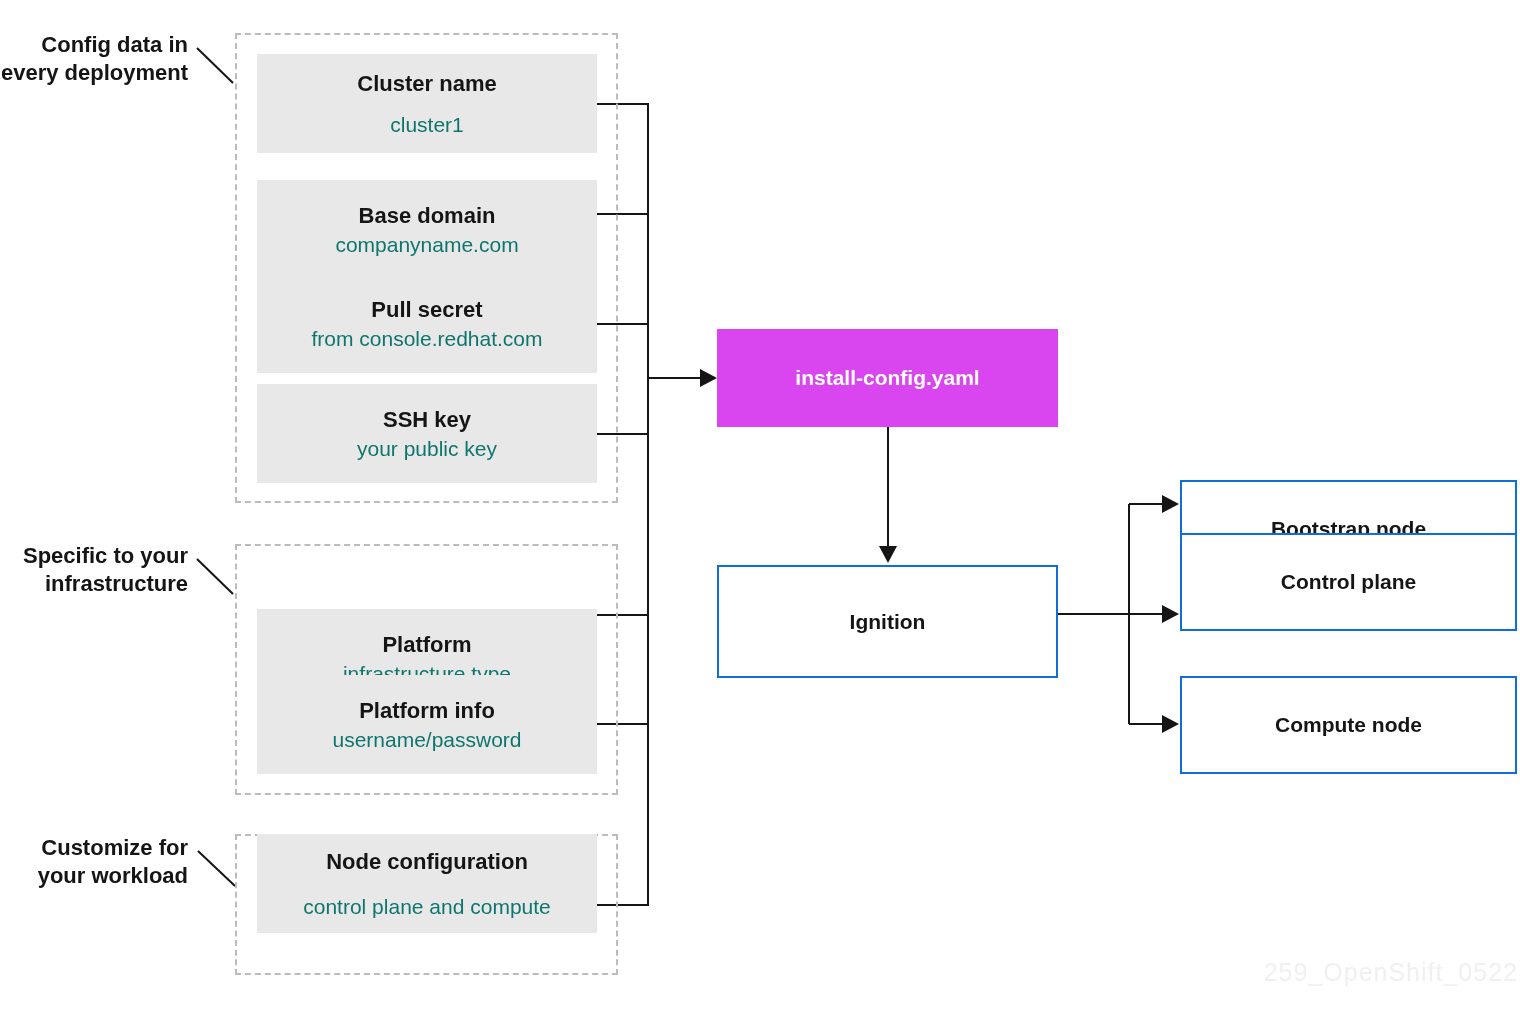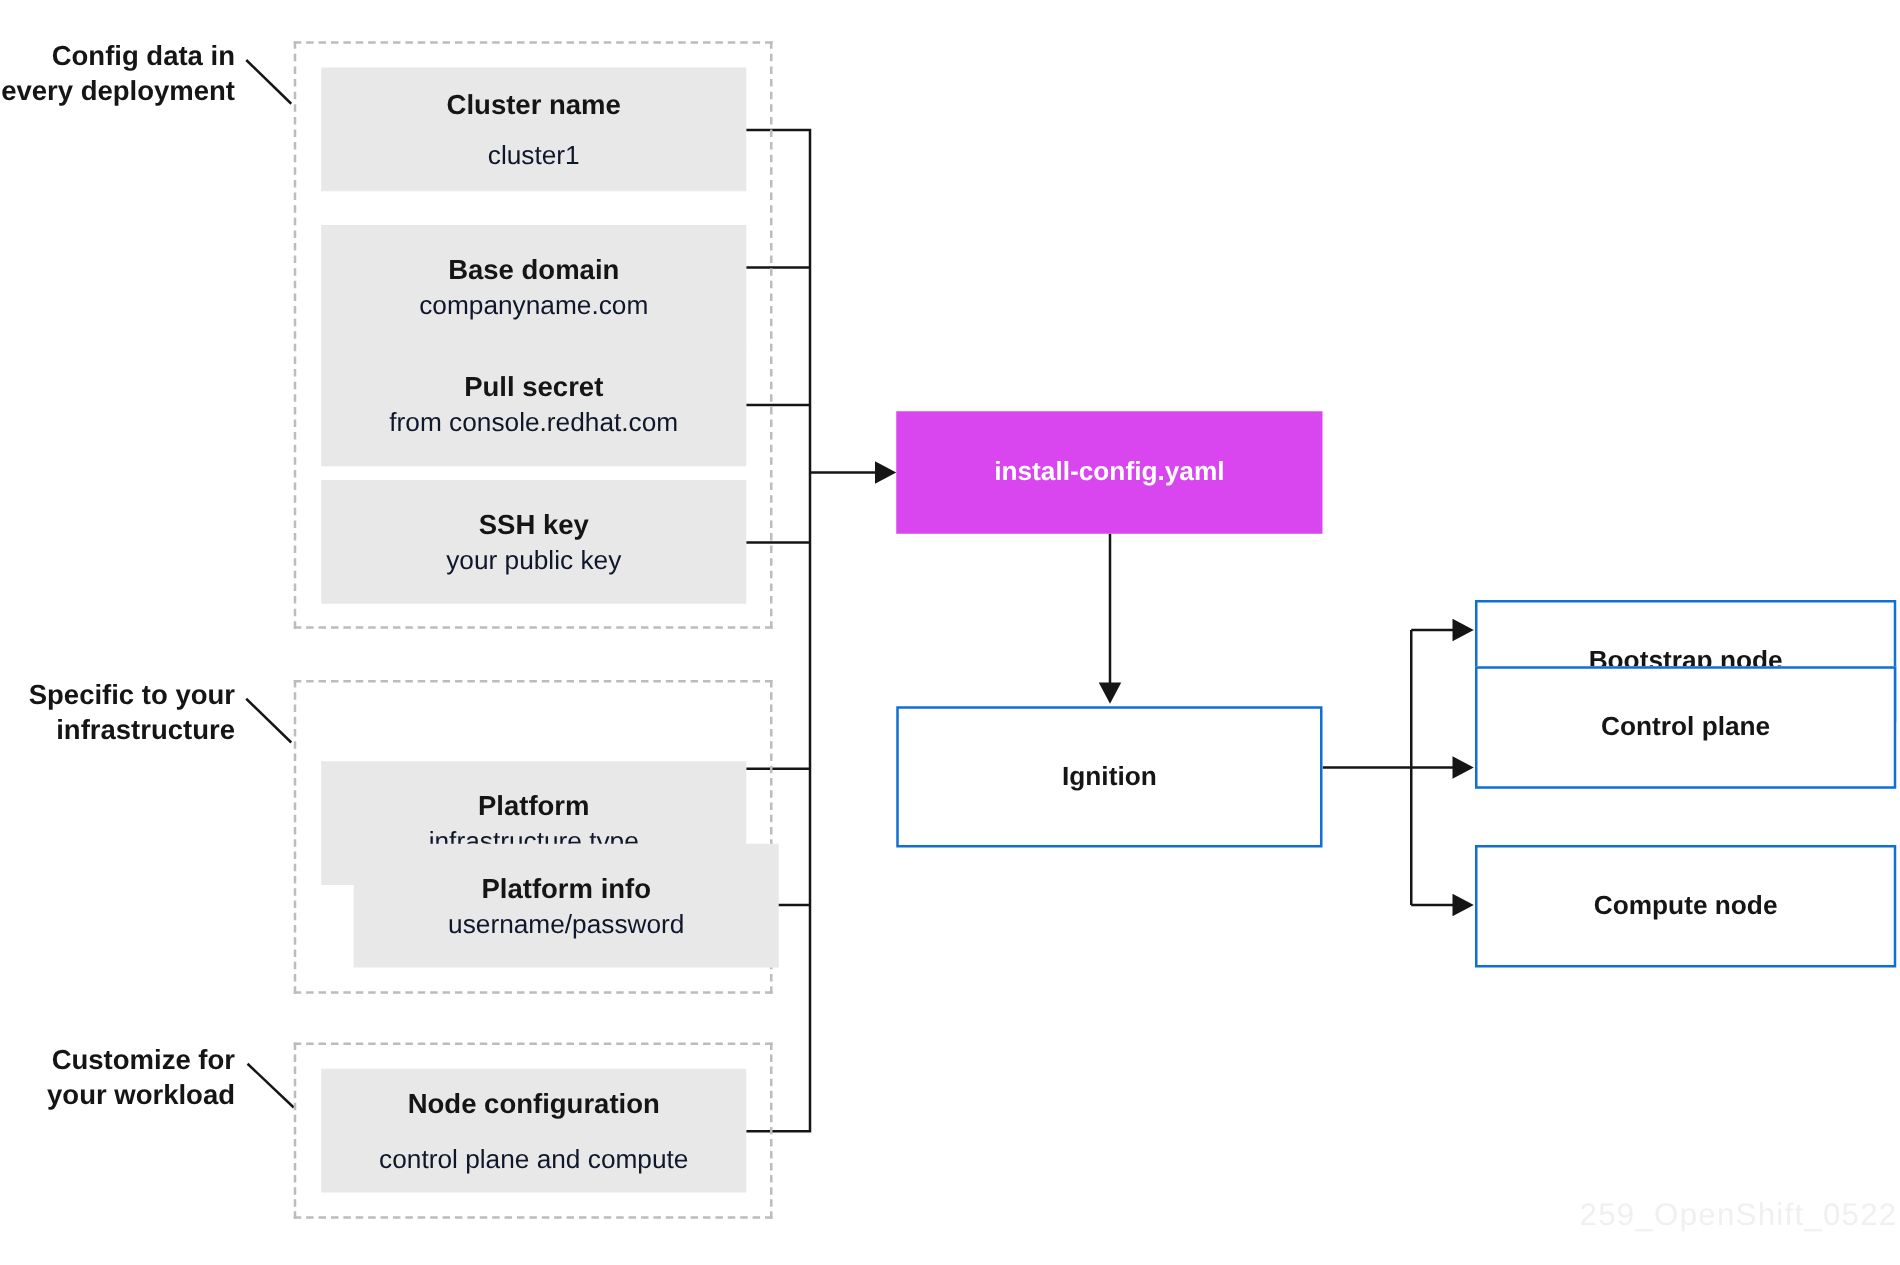--- a/index.html
+++ b/index.html
@@ -20,21 +20,21 @@
   }
   .item{
     position:absolute;
     left:257px;width:340px;height:99px;
     background:#e8e8e8;
     display:flex;flex-direction:column;
     align-items:center;justify-content:center;
     text-align:center;
   }
   .item .title{font-weight:bold;font-size:22px;line-height:29px;}
-  .item .subtitle{font-weight:normal;font-size:21px;line-height:29px;color:#0f172a;}
+  .item .subtitle{font-weight:normal;font-size:21px;line-height:29px;color:#0f766e;}
   .annotation{
     position:absolute;left:0;width:188px;
     text-align:right;
     font-weight:bold;font-size:22px;line-height:28px;
   }
   .bluebox{
     position:absolute;
     left:717px;top:329px;width:341px;height:98px;
     background:#d946ef;
     display:flex;align-items:center;justify-content:center;
@@ -129,26 +129,26 @@
   </div>
   <div class="item" style="top:384px;">
     <div class="title">SSH key</div>
     <div class="subtitle">your public key</div>
   </div>
 
   <div class="item" style="top:565px;margin-top:44px;">
     <div class="title">Platform</div>
     <div class="subtitle">infrastructure type</div>
   </div>
-  <div class="item" style="top:675px;margin-left:26px;">
+  <div class="item" style="top:675px;">
     <div class="title">Platform info</div>
     <div class="subtitle">username/password</div>
   </div>
 
-  <div class="item" style="top:855px;gap:16px;">
+  <div class="item" style="top:834px;gap:16px;">
     <div class="title">Node configuration</div>
     <div class="subtitle">control plane and compute</div>
   </div>
 
   <div class="bluebox">
     <span>install-config.yaml</span>
   </div>
   <div class="outline-box ignition">
     <span>Ignition</span>
   </div>

